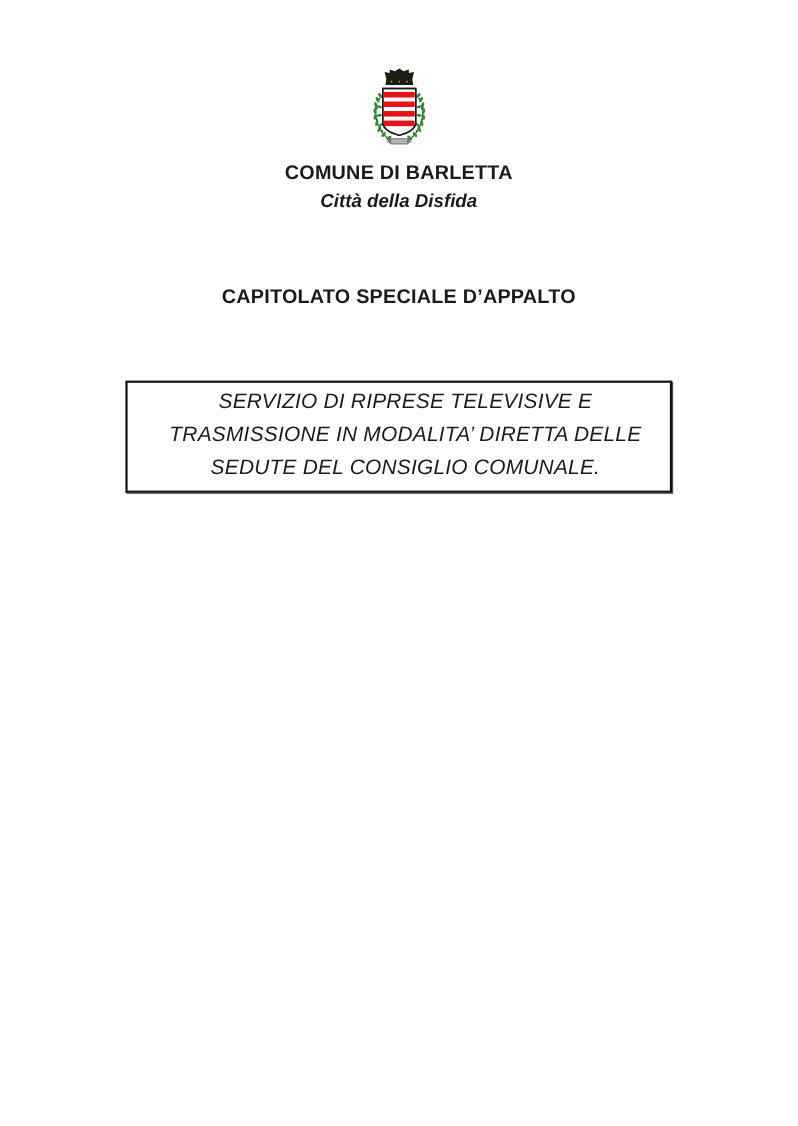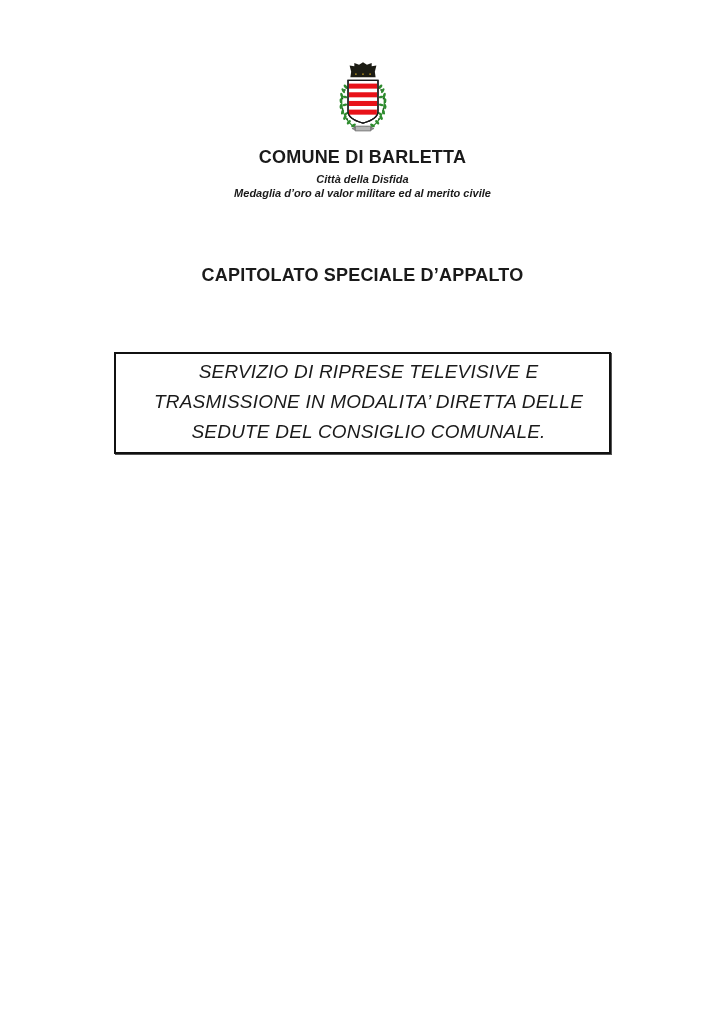--- a/index.html
+++ b/index.html
@@ -25,21 +25,21 @@
     height: 82px;
   }
   .municipality {
     margin-top: 9px;
     font-size: 18px;
     font-weight: bold;
     letter-spacing: 0.2px;
   }
   .subtitle1 {
     margin-top: 5px;
-    font-size: 11px;
+    font-size: 17px;
     font-style: italic;
     font-weight: 600;
     text-align: center;
   }
   .subtitle2 {
     margin-top: 2px;
     font-size: 11px;
     font-style: italic;
     font-weight: 600;
   }
@@ -115,20 +115,19 @@
       </g>
 
       <g>
         <path d="M40,89 h20 v6 h-20 z" fill="#b5b5b5" stroke="#666666" stroke-width="1"></path>
         <path d="M40,90 l-4,2 4,2 z M60,90 l4,2 -4,2 z" fill="#8f8f8f" stroke="#666666" stroke-width="0.8"></path>
       </g>
     </svg>
 
     <div class="municipality">COMUNE DI BARLETTA</div>
     <div class="subtitle1">Città della Disfida</div>
-    <div class="subtitle2">Medaglia d’oro al valor militare ed al merito civile</div>
   </div>
 
   <div class="doc-title">CAPITOLATO SPECIALE D’APPALTO</div>
 
   <div class="boxed-title">SERVIZIO DI RIPRESE TELEVISIVE E TRASMISSIONE IN MODALITA’ DIRETTA DELLE SEDUTE DEL CONSIGLIO COMUNALE.</div>
 
 </div>
 
 </body></html>

